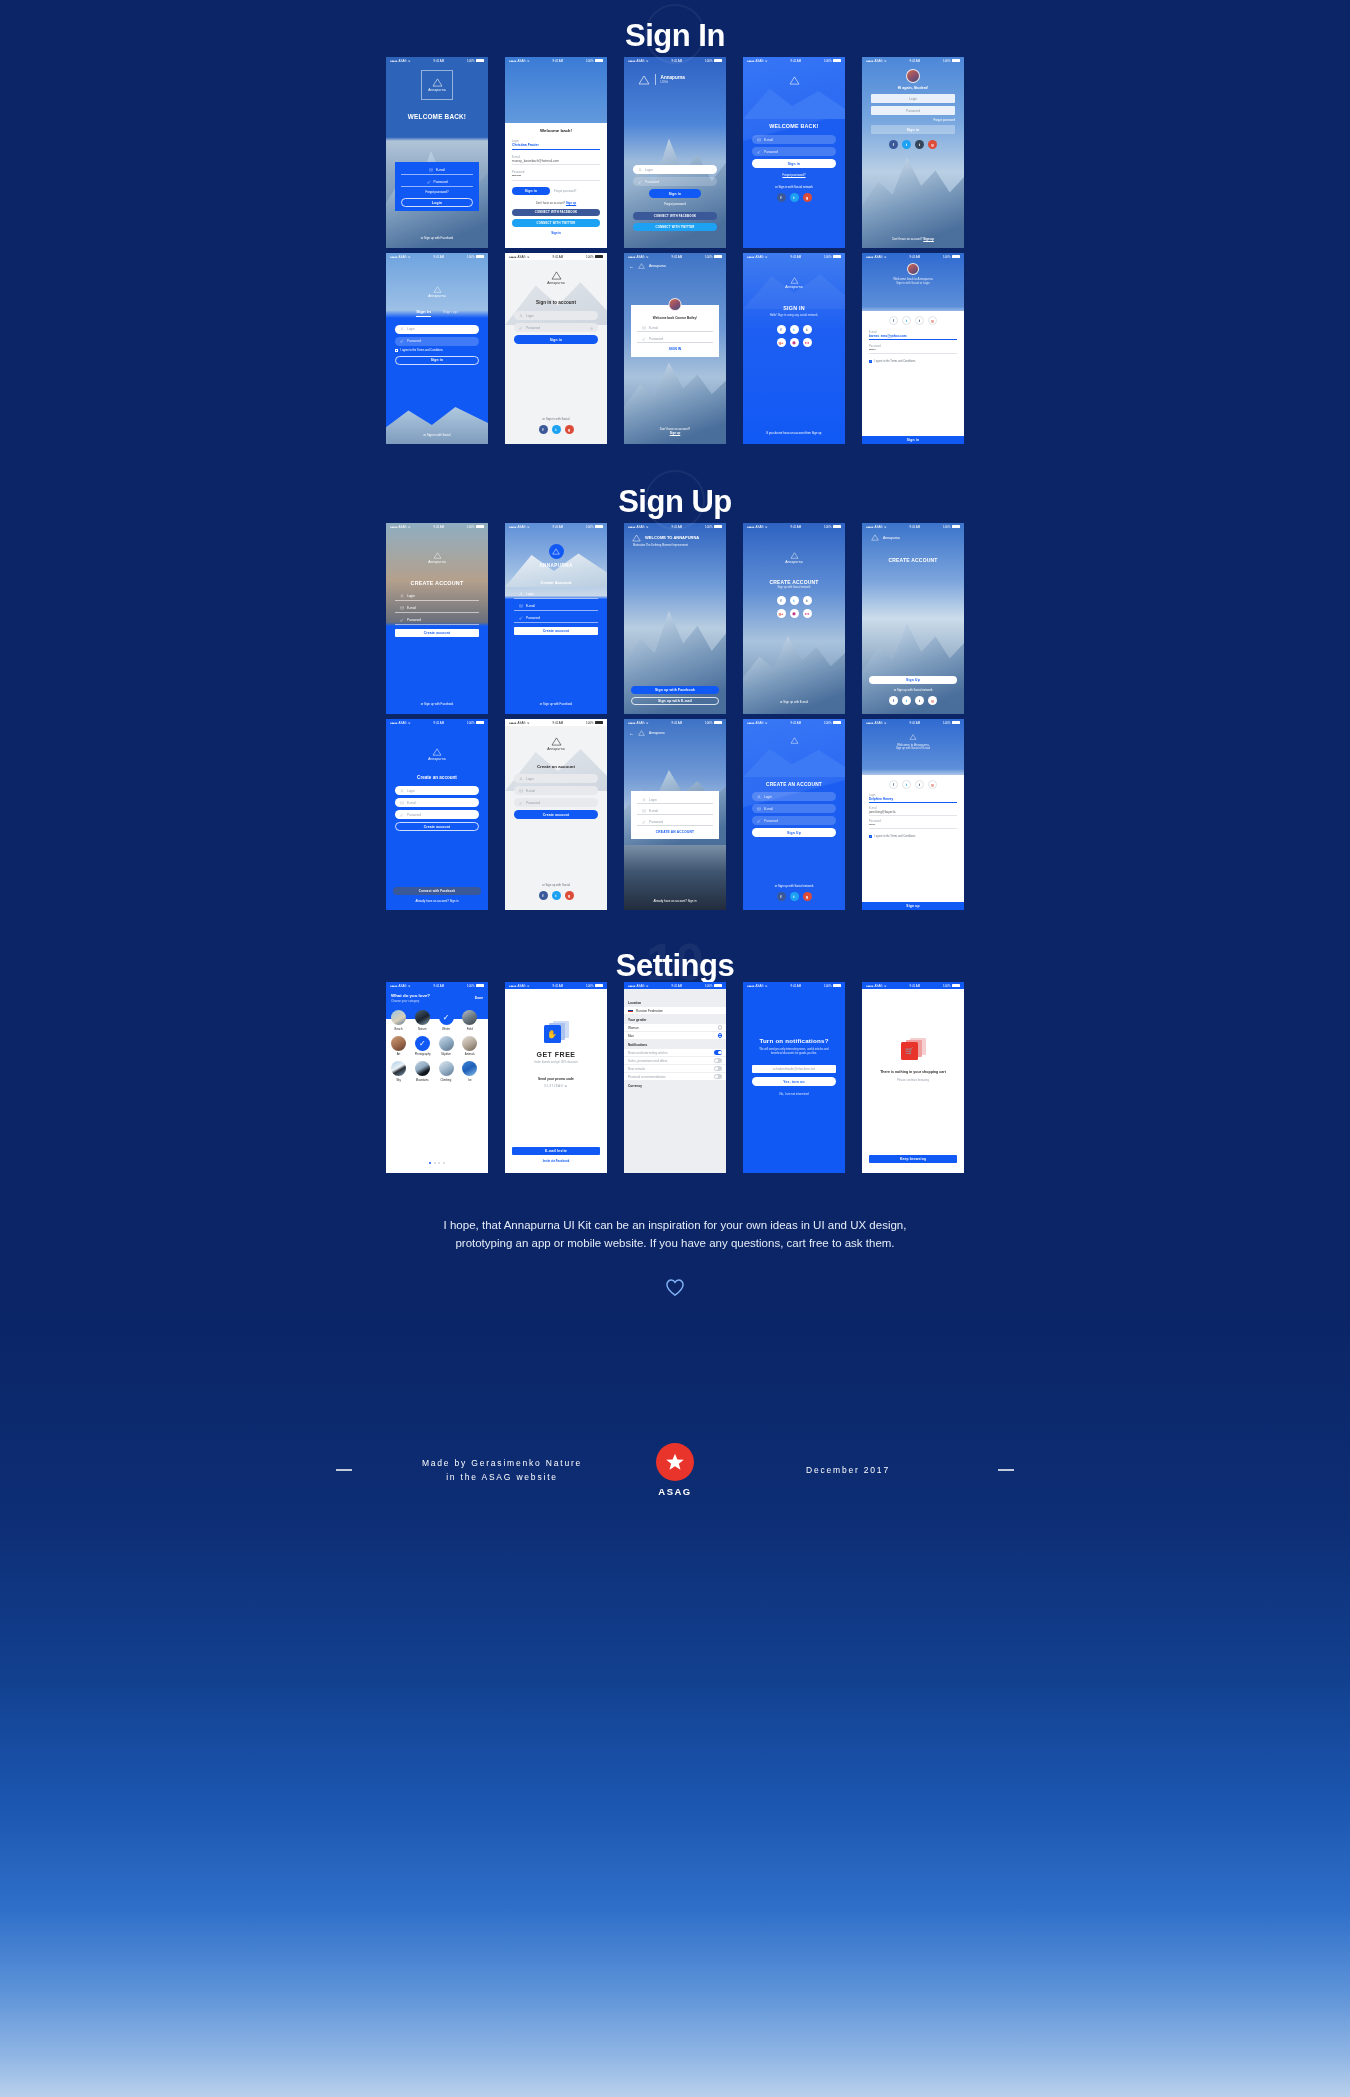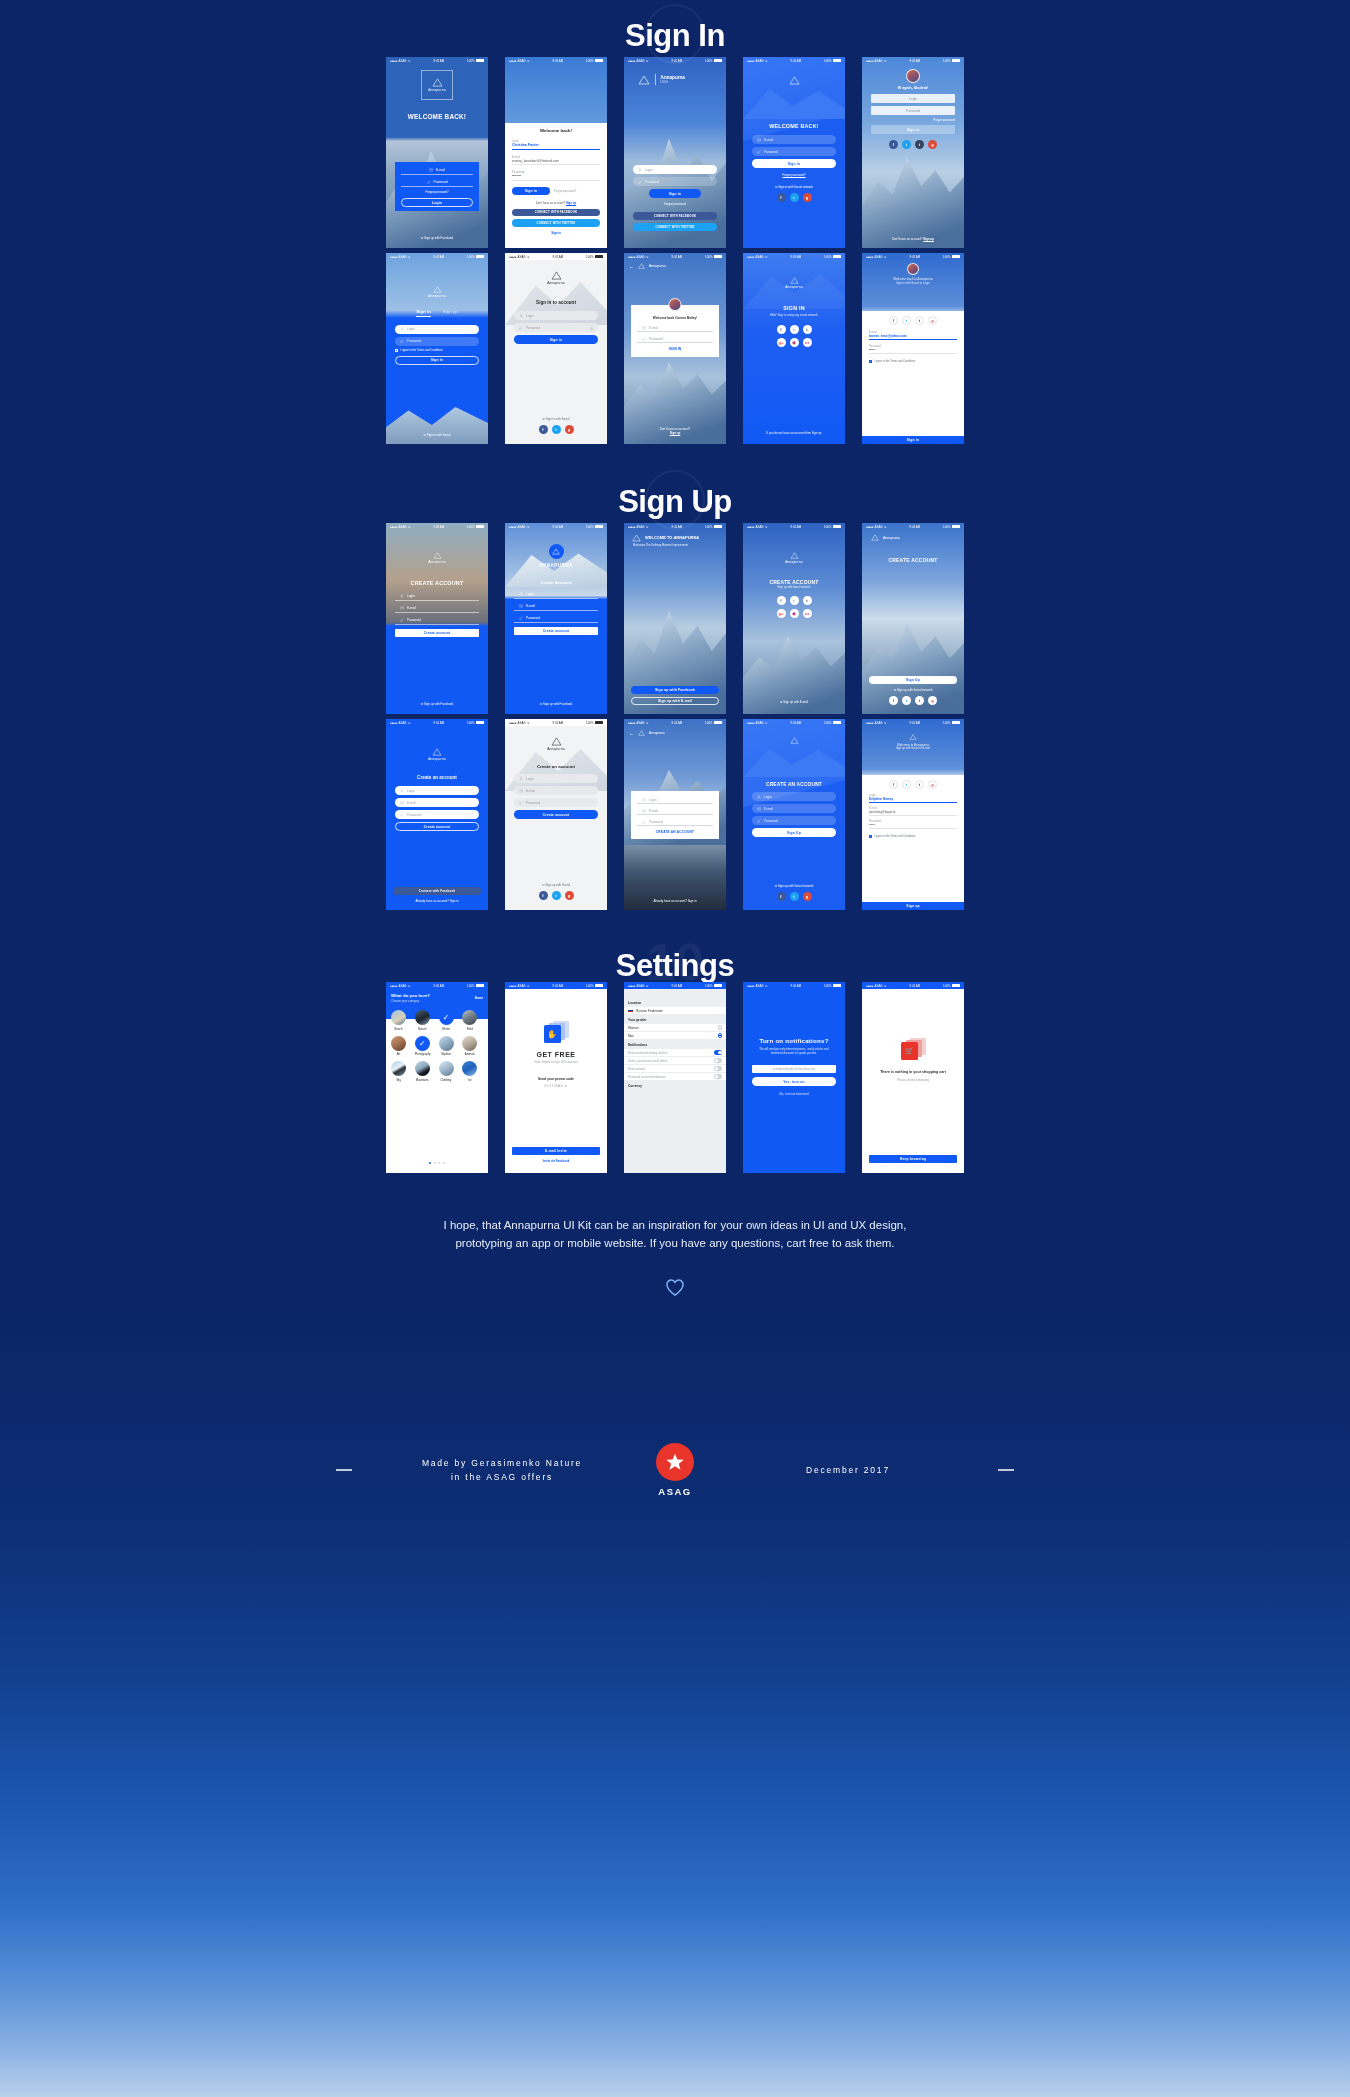--- a/index.html
+++ b/index.html
@@ -1326,21 +1326,21 @@
     <p>I hope, that Annapurna UI Kit can be an inspiration for your own ideas in UI and UX design, prototyping an app or mobile website. If you have any questions, cart free to ask them.</p>
     <svg class="heart" viewBox="0 0 24 22">
       <path d="M12 20 C4 14 1.5 9.5 4 5.5 C6 2.3 10 2.8 12 6 C14 2.8 18 2.3 20 5.5 C22.5 9.5 20 14 12 20 Z" fill="none" stroke="#7fb0f5" stroke-width="1.6"></path>
     </svg>
   </div>
 
   <div class="footer" style="top:1443px;">
     <span class="dash"></span>
     <div class="made">
       <div>Made by Gerasimenko Nature</div>
-      <div>in the ASAG offers</div>
+      <div>in the ASAG website</div>
     </div>
     <div class="asag">
       <div class="asag-badge">
         <svg viewBox="0 0 24 24" style="width:20px;height:20px;">
           <path d="M12 2 L14.9 9.1 L22.5 9.4 L16.6 14.1 L18.6 21.4 L12 17.2 L5.4 21.4 L7.4 14.1 L1.5 9.4 L9.1 9.1 Z" fill="#fff"></path>
         </svg>
       </div>
       <div class="asag-name">ASAG</div>
     </div>
     <div class="date">December 2017</div>

